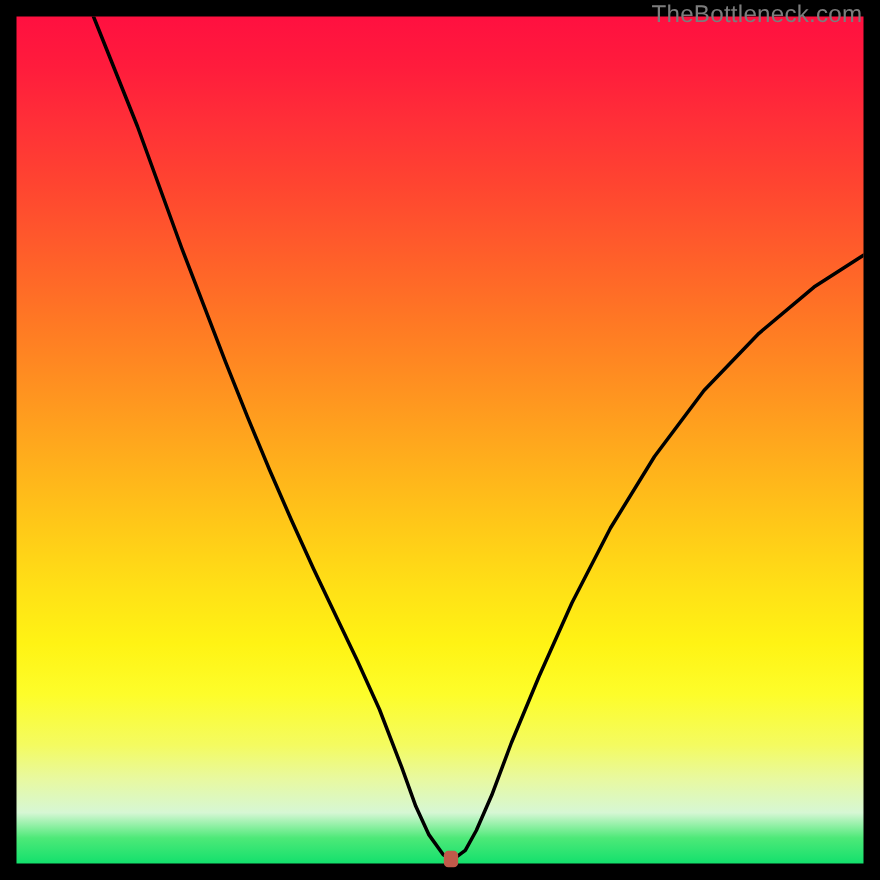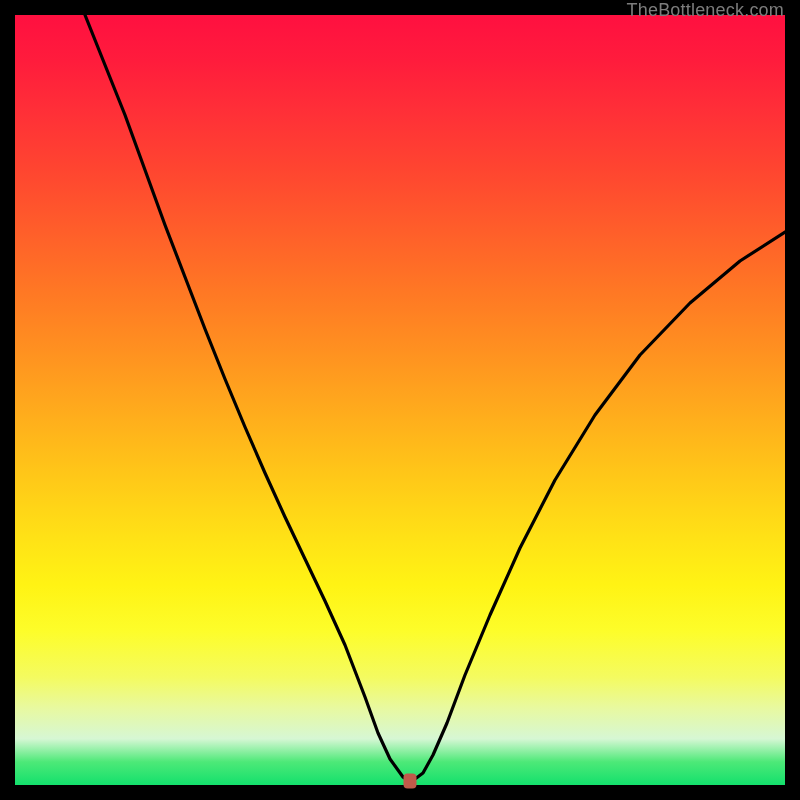--- a/index.html
+++ b/index.html
@@ -58,21 +58,21 @@
     height: 15px;
     border-radius: 4px;
     background: #c05a4a;
     transform: translate(-50%, -50%);
   }
   .watermark {
     position: absolute;
     top: 0px;
     right: 16px;
     color: #7c7c7c;
-    font-size: 18px;
+    font-size: 22px;
     font-weight: 500;
     letter-spacing: 0.2px;
     user-select: none;
     margin-left: 44px;
   }
 </style>
 </head>
 <body>
 
 <div class="frame">

